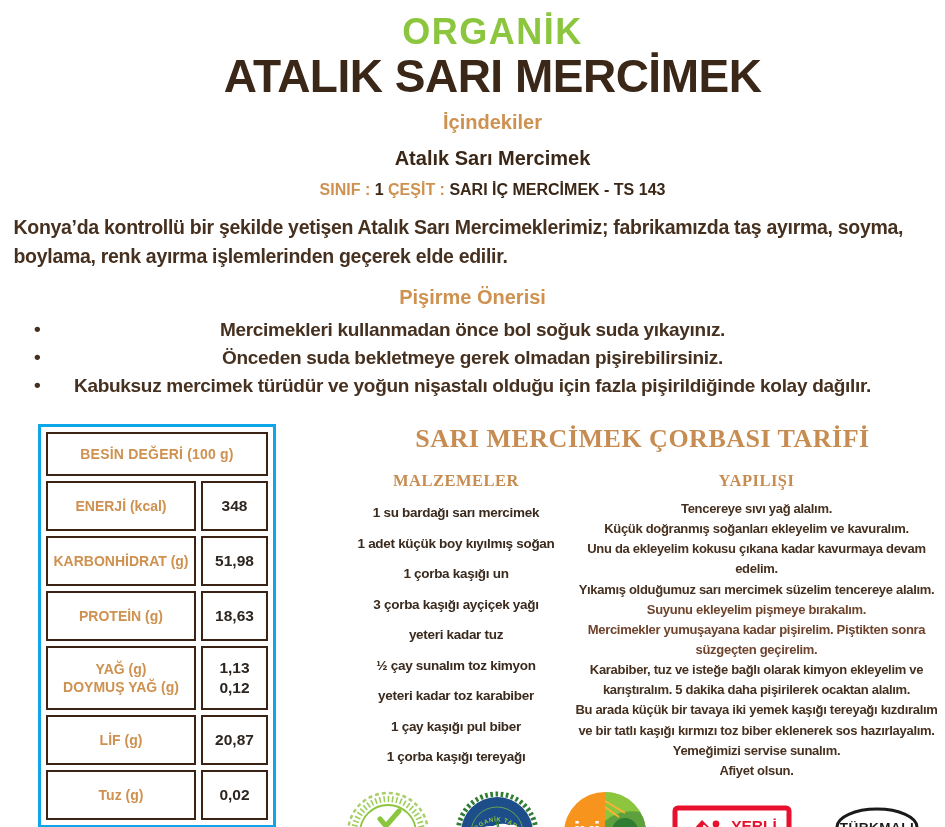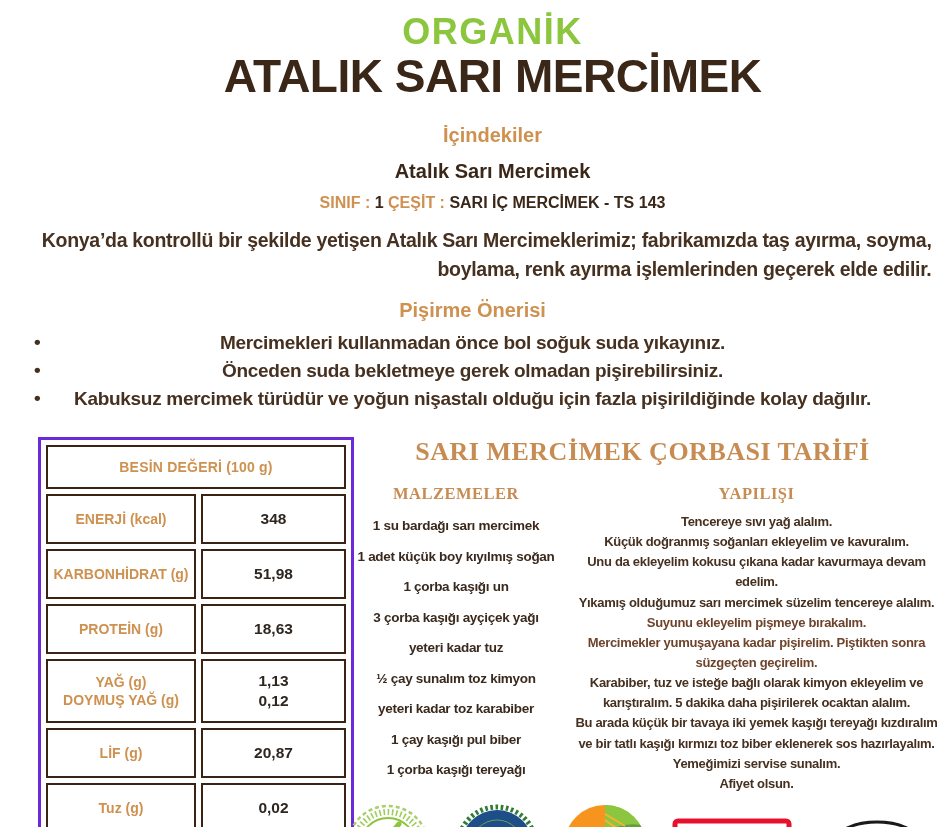--- a/index.html
+++ b/index.html
@@ -4,41 +4,41 @@
 <style>
   html,body{margin:0;padding:0;background:#ffffff;}
   body{
     width:945px;height:827px;overflow:hidden;position:relative;
     font-family:"Liberation Sans",sans-serif;font-weight:bold;color:#46301f;
     -webkit-font-smoothing:antialiased;
   }
   .header{text-align:center;padding-top:13px;padding-left:40px;}
   .brand{font-size:36px;color:#8cc63f;letter-spacing:1.5px;line-height:1.05;}
   .title{font-size:46px;color:#3a2717;letter-spacing:-0.5px;line-height:1.08;margin-top:1px;}
-  .sub-orange{font-size:20px;color:#ce9150;margin-top:22px;line-height:1.2;}
+  .sub-orange{font-size:20px;color:#ce9150;margin-top:9px;line-height:1.2;}
   .sub-brown{font-size:20px;color:#3a2717;margin-top:12px;line-height:1.2;}
   .class-line{font-size:16px;margin-top:10px;line-height:1.2;}
   .class-line .o{color:#ce9150;}
   .class-line .b{color:#3a2717;}
   .description{
-    width:918px;margin:13px auto 0;text-align:right;
+    width:918px;margin:13px auto 0;text-align:left;
     font-size:19.5px;line-height:1.5;letter-spacing:-0.3px;color:#46301f;
   }
   .cook-heading{text-align:center;font-size:20px;color:#ce9150;margin-top:15px;}
   .bullets{margin-top:7px;}
   .bullet-line{
     position:relative;text-align:center;font-size:19px;letter-spacing:-0.3px;
     line-height:28px;color:#46301f;padding:0 42px;
   }
   .bullet-dot{position:absolute;left:34px;top:-1px;font-size:19px;}
   .main{display:flex;margin-top:24px;padding-left:38px;align-items:flex-start;}
   .left-col{width:294px;flex:0 0 294px;}
   .ntable{
-    border-collapse:separate;border-spacing:5px;border:3px solid #6d28d9;
-    width:316px;background:#fff;
+    border-collapse:separate;border-spacing:5px;border:3px solid #0ea5e9;
+    width:238px;background:#fff;
   }
   .ntable td{border:2.5px solid #3a2314;text-align:center;vertical-align:middle;padding:2px 4px;}
   .nhead{height:36px;font-size:14px;color:#ce9150;letter-spacing:0.2px;}
   .nlabel{width:138px;height:42px;font-size:14px;color:#ce9150;line-height:1.3;}
   .nvalue{font-size:15.5px;color:#2e2620;line-height:1.3;}
   .row-tall td{height:56px;}
   .right-col{flex:1;padding:0 6px 0 14px;}
   .recipe-title{
     font-family:"Liberation Serif",serif;font-size:26px;color:#c78c52;
     text-align:center;letter-spacing:0.5px;line-height:1.15;

